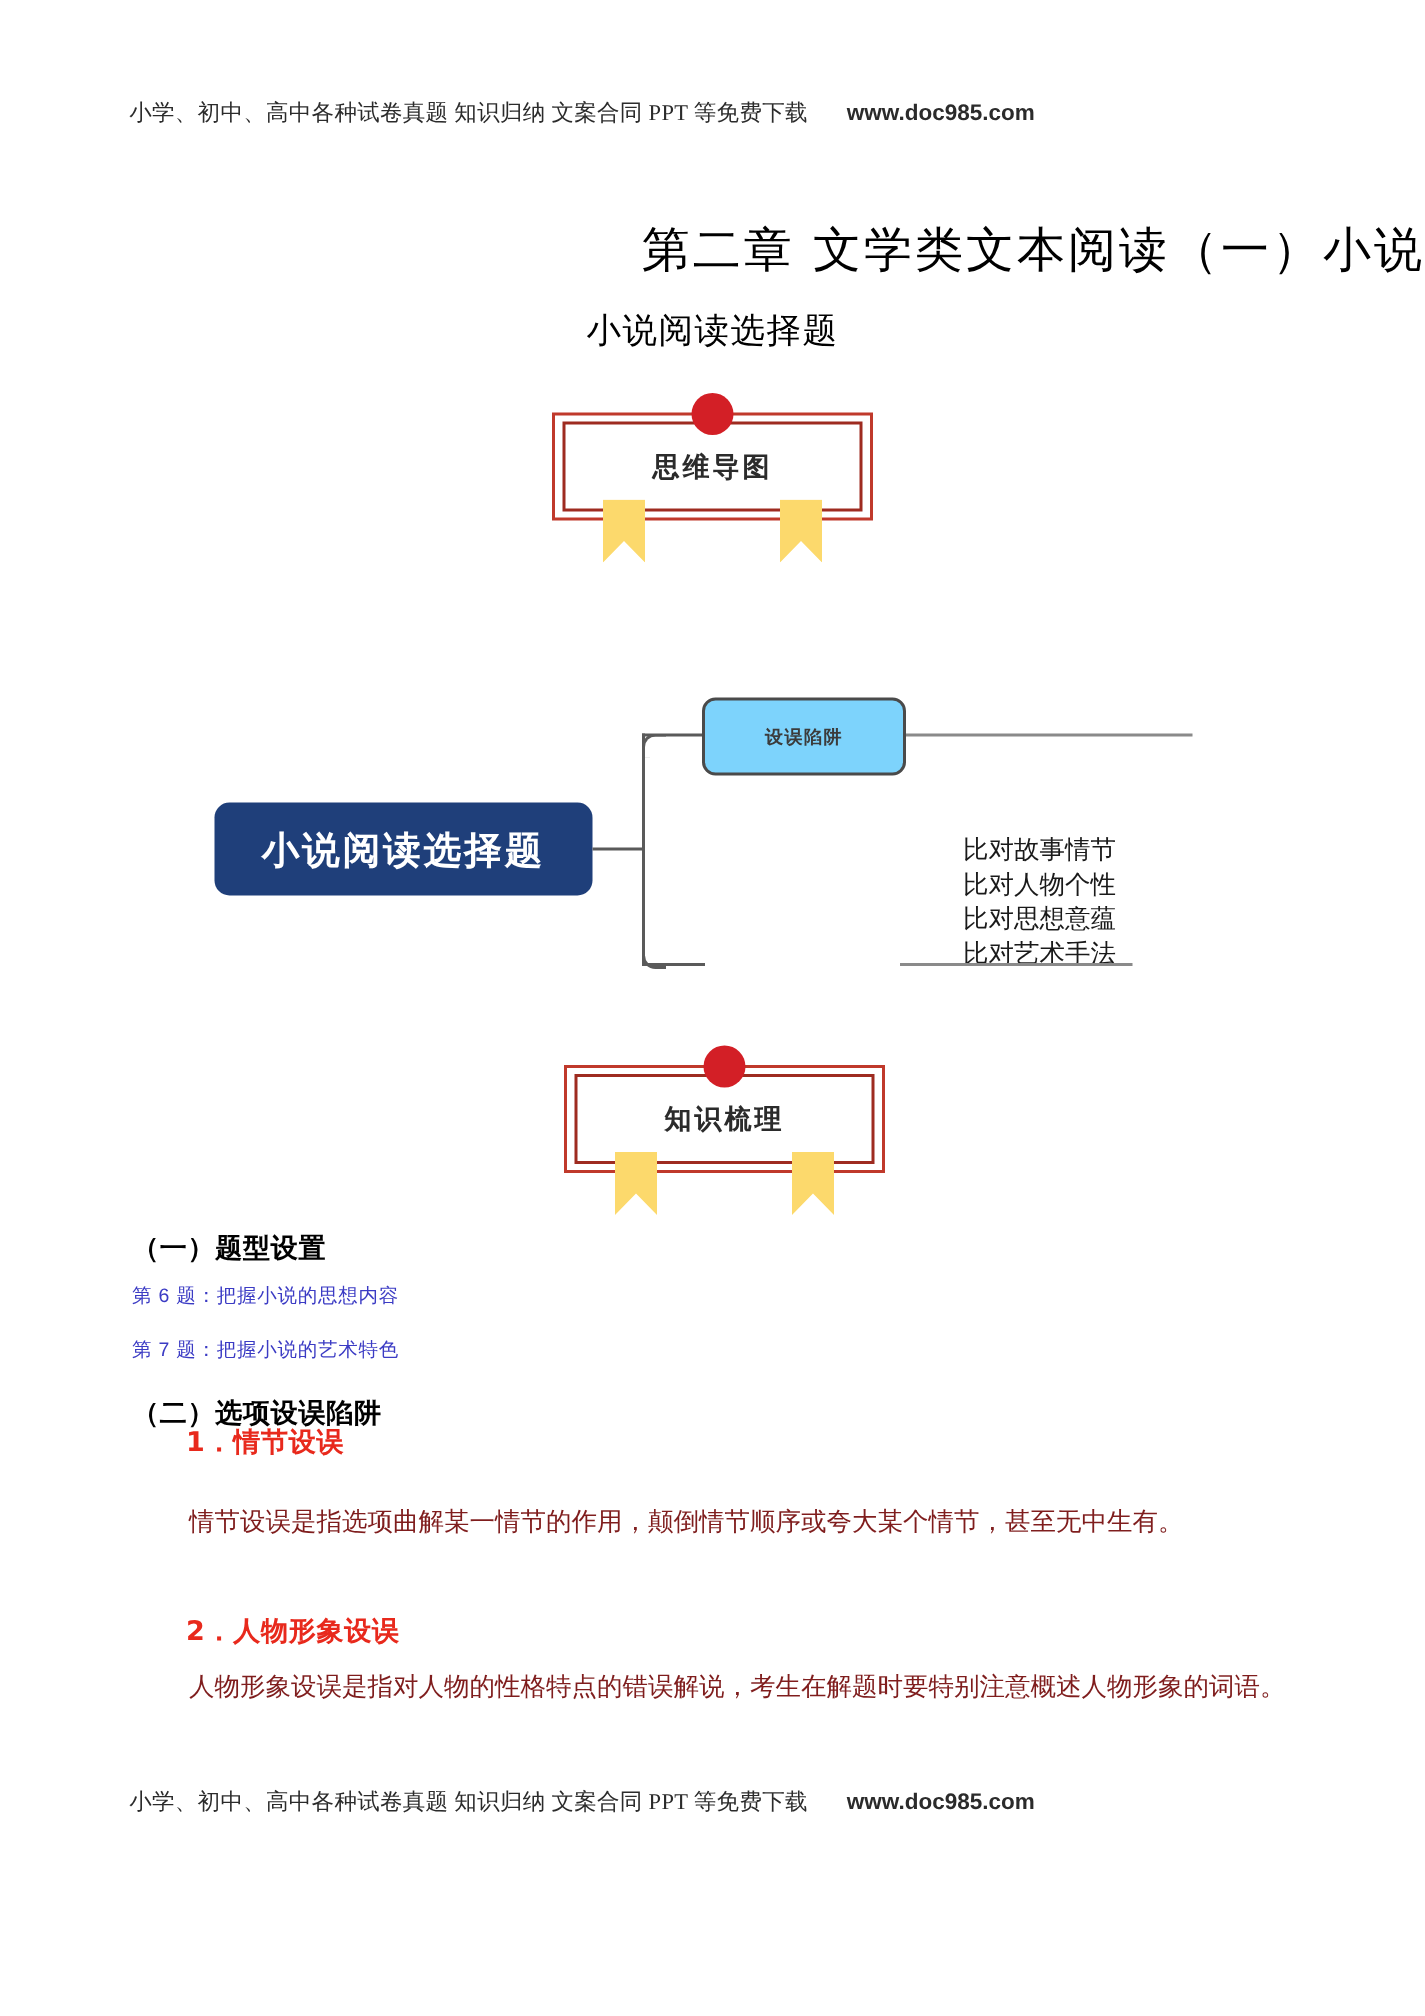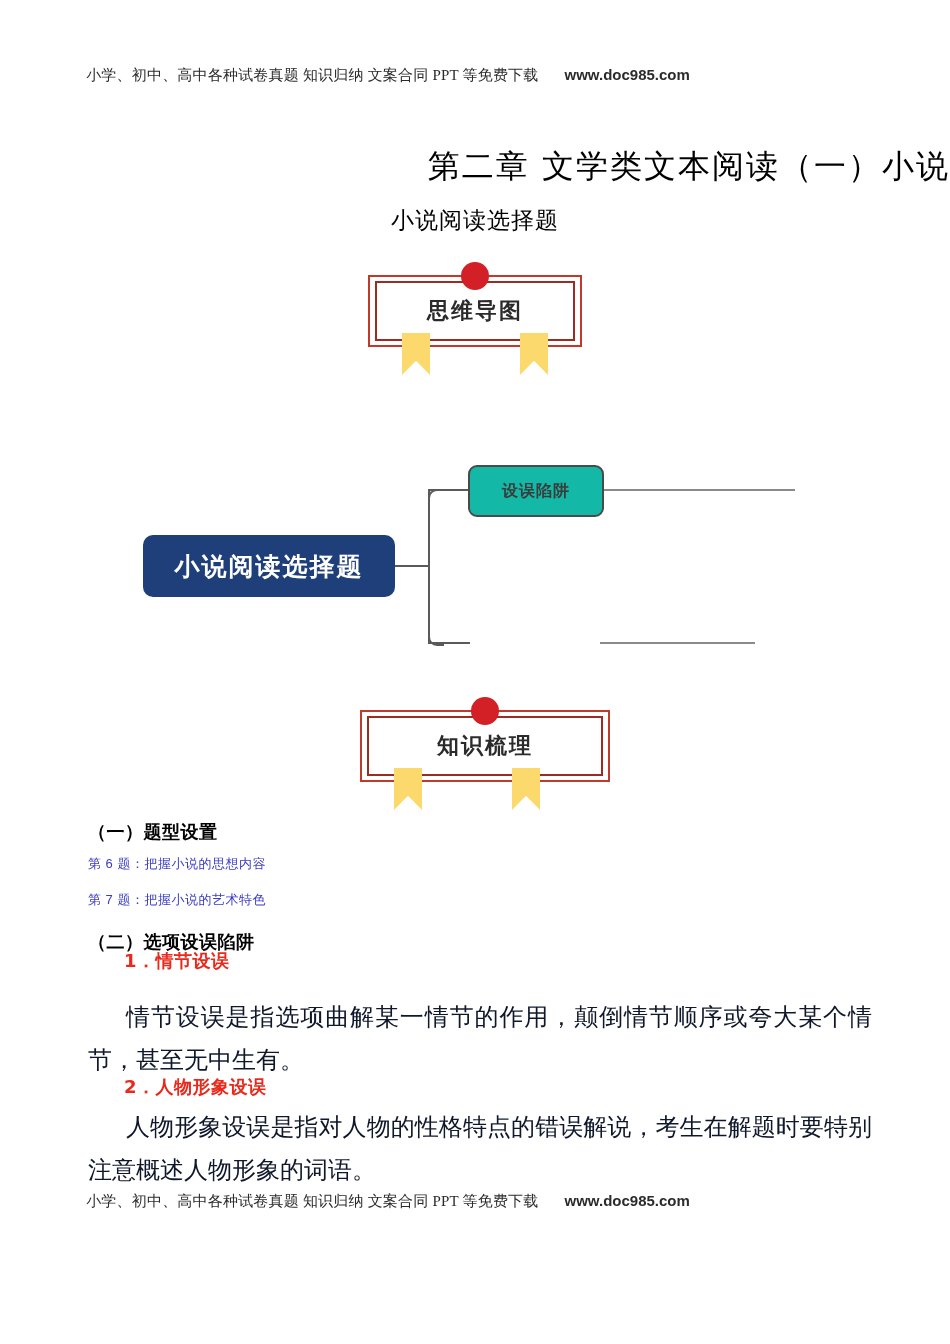--- a/index.html
+++ b/index.html
@@ -112,29 +112,29 @@
   .banner .ribbon.right { left: 152px; }
   .banner .banner-label {
     position: absolute;
     left: 0; top: 0;
     width: 100%;
     height: 100%;
     display: flex;
     align-items: center;
     justify-content: center;
     font-family: Liberation Sans, sans-serif;
-    font-size: 22px;
+    font-size: 18px;
     font-weight: bold;
     letter-spacing: 2px;
     color: #2b2b2b;
     z-index: 5;
     white-space: nowrap;
   }
   #banner-mindmap   { left: 368px; top: 275px; }
-  #banner-knowledge { left: 360px; top: 710px; padding-left: 36px; }
+  #banner-knowledge { left: 376px; top: 710px; }
 
   
   #mindmap {
     position: absolute;
     left: 0;
     top: 370px;
     width: 950px;
     height: 320px;
   }
   .mm-center {
@@ -152,28 +152,28 @@
     font-size: 25px;
     font-weight: bold;
     letter-spacing: 2px;
     color: #ffffff;
     white-space: nowrap;
   }
   .mm-node {
     position: absolute;
     width: 132px;
     height: 48px;
-    background: #14b8a6;
+    background: #7dd3fc;
     border: 2px solid #4a4a4a;
     border-radius: 9px;
     display: flex;
     align-items: center;
     justify-content: center;
     font-family: "DejaVu Sans", "Liberation Sans", sans-serif;
-    font-size: 16px;
+    font-size: 12px;
     font-weight: bold;
     letter-spacing: 1px;
     color: #3b3b3b;
     white-space: nowrap;
     z-index: 3;
   }
   #mm-node-traps  { left: 468px; top: 95px; }
   #mm-node-angles { left: 468px; top: 248px; }
 
   
@@ -273,24 +273,24 @@
     font-size: 18px;
     font-weight: bold;
     color: #e8291c;
     letter-spacing: 0.5px;
     white-space: nowrap;
   }
   .body-para {
     position: absolute;
     left: 88px;
     width: 784px;
-    font-family: Liberation Sans, sans-serif;
-    font-size: 24px;
+    font-family: Liberation Mono, monospace;
+    font-size: 17px;
     line-height: 43px;
-    color: #0f172a;
+    color: #7f1d1d;
     text-indent: 38px;
     text-align: justify;
   }
 
   #heading-question-types { top: 820px; }
   #line-q6                { top: 855px; }
   #line-q7                { top: 891px; }
   #heading-traps          { top: 930px; }
   #heading-plot-error     { top: 949px; }
   #para-plot-error        { top: 995px; }
@@ -326,20 +326,26 @@
   <div class="mm-arm" id="mm-arm-bottom"></div>
   <div class="mm-corner" id="mm-corner-top"></div>
   <div class="mm-corner" id="mm-corner-bottom"></div>
 
   <div class="mm-node" id="mm-node-traps">设误陷阱</div>
 
   <div class="mm-leaf-line" id="mm-line-traps"></div>
   <div class="mm-leaf-line" id="mm-line-angles"></div>
 
 
+  <ul class="mm-leaf-list" id="mm-list-angles">
+    <li>比对故事情节</li>
+    <li>比对人物个性</li>
+    <li>比对思想意蕴</li>
+    <li>比对艺术手法</li>
+  </ul>
 </div>
 
 <div class="banner" id="banner-knowledge">
   <div class="frame-outer"></div>
   <div class="frame-inner"></div>
   <div class="dot"></div>
   <div class="ribbon left"></div>
   <div class="ribbon right"></div>
   <div class="banner-label">知识梳理</div>
 </div>

